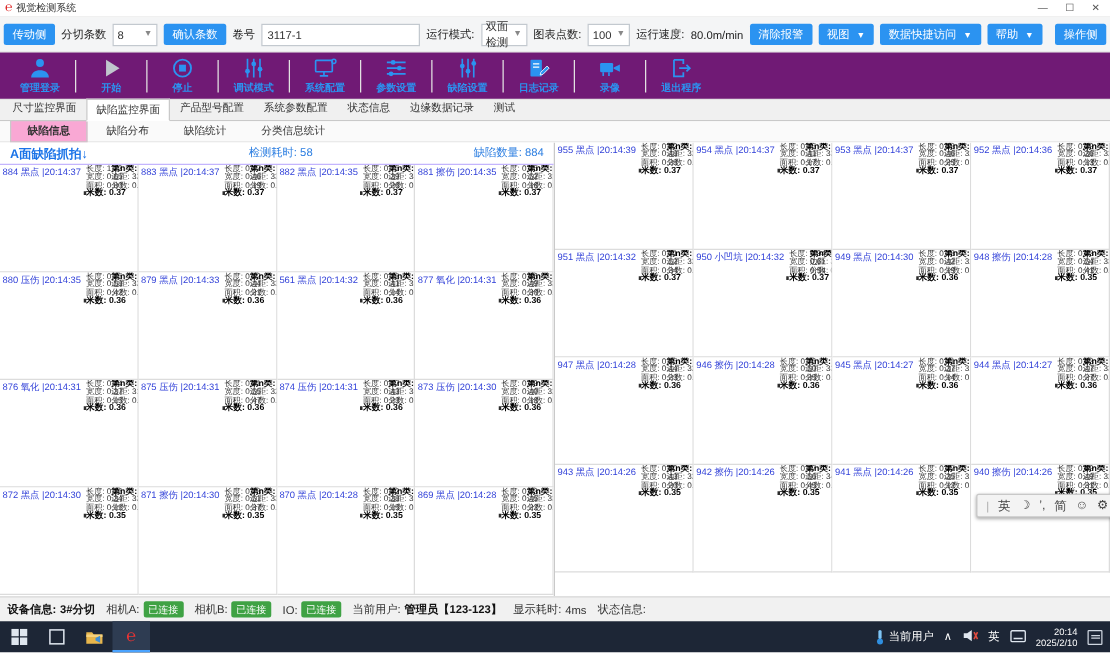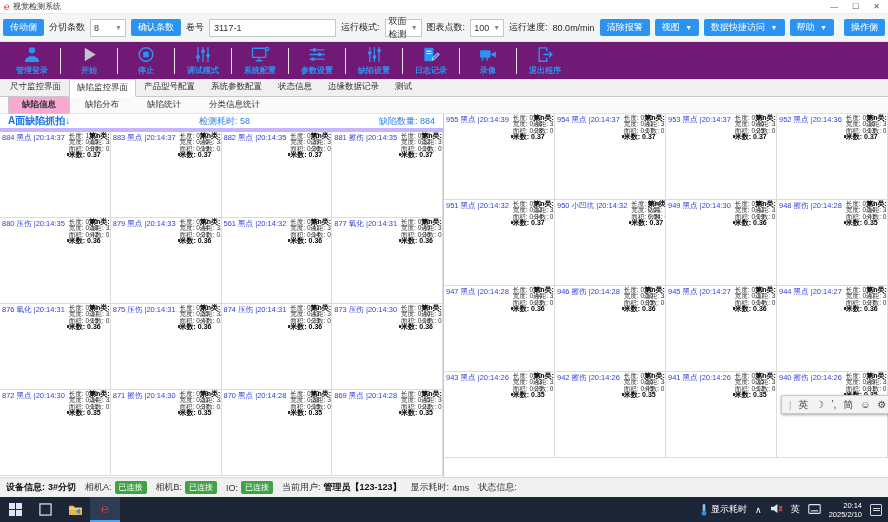--- a/index.html
+++ b/index.html
@@ -37,21 +37,21 @@
   .tab-m { padding:2px 7px 2px; border:1px solid transparent; cursor:pointer; white-space:nowrap; }
   .tab-m.active { background:#fff; border-color:#c9c9c9; border-bottom-color:#fff; position:relative; top:1px; }
   .tabs-sub { height:17px; background:#fafafa; display:flex; align-items:center; font-size:8.5px; color:#333; padding-left:8px; gap:2px; border-bottom:1px solid #e5e5e5; }
   .tab-s { padding:2px 13px; cursor:pointer; white-space:nowrap; }
   .tab-s.active { background:#f9a8d4; border:1px solid #c9c9c9; font-weight:bold;text-align:right; }
 
   
   .panels { flex:1; display:flex; overflow:hidden; background:#fff; }
   .panel { width:50%; display:flex; flex-direction:column; border-right:1px solid #c9c9c9; overflow:hidden; }
   .panel:last-child { border-right:none; }
-  .panel-header { height:18px; display:flex; align-items:center; padding:0 8px; border-bottom:4px solid #c4b5fd; font-size:9px; color:#2a7de1; flex:none; }
+  .panel-header { height:18px; display:flex; align-items:center; padding:0 8px; border-bottom:1px solid #c4b5fd; font-size:9px; color:#2a7de1; flex:none; }
   .panel-title { font-size:10px; font-weight:bold; color:#1a73e8; }
   .panel-header .ph-spacer { flex:1; }
   .panel-header .ph-pair { white-space:nowrap; }
   .grid { flex:1; display:grid; grid-template-columns:repeat(4,1fr); grid-auto-rows:86px; overflow:hidden; }
   .cell { border-right:1px solid #dcdcdc; border-bottom:1px solid #dcdcdc; display:flex; flex-direction:row; overflow:hidden; background:#fff; cursor:pointer; }
   .cell-header { height:11px; font-size:7.5px; color:#2f3fd8; padding:1px 2px 0; white-space:nowrap; overflow:hidden; }
   .cell-img { height:49px; position:relative; flex:none; }
   .cell-img::after { content:""; position:absolute; width:2px; height:3px; background:#2c2c2c; left:47%; top:42%; }
   .cell-img.p0 { background:linear-gradient(90deg,#0e0e0e 0 28%,#b8b8b8 28% 62%,#0e0e0e 62% 100%); }
   .cell-img.p1 { background:linear-gradient(90deg,#c6c6c6 0 85%,#0e0e0e 85% 100%); }
@@ -895,21 +895,21 @@
         <span class="app-glyph">℮</span>
       </div>
     </div>
     <span class="tb-stretch"></span>
     <div class="tray">
       <span class="weather">
         <svg width="8" height="13" viewBox="0 0 8 14">
             <rect x="2.6" y="1" width="2.8" height="8" rx="1.4" fill="#7fc4f4"></rect>
             <circle cx="4" cy="11" r="2.6" fill="#2f8fe0"></circle>
           </svg>
-        <span>显示耗时</span>
+        <span>当前用户</span>
       </span>
       <span>∧</span>
       <span>
         <svg width="13" height="11" viewBox="0 0 14 12">
             <path d="M1 4h3l4-3v10l-4-3H1z" fill="#dfe6ef"></path>
             <path d="M10 3l3 6M13 3l-3 6" stroke="#e04b3f" stroke-width="1.4"></path>
           </svg>
       </span>
       <span class="tray-ime">英</span>
       <span>

